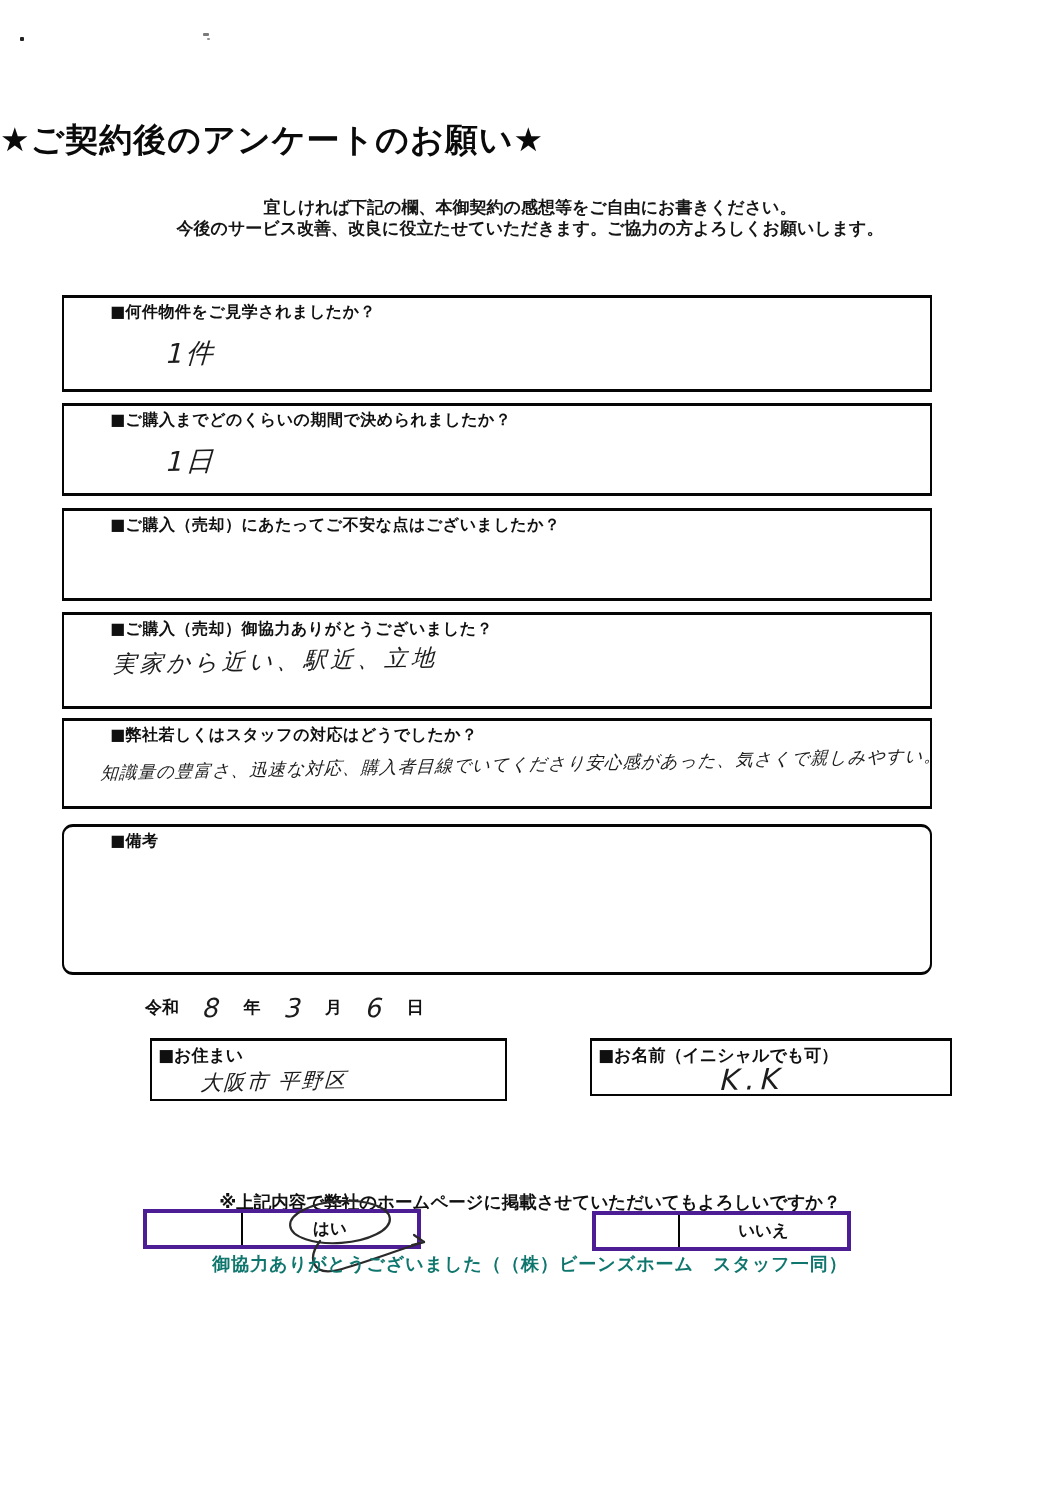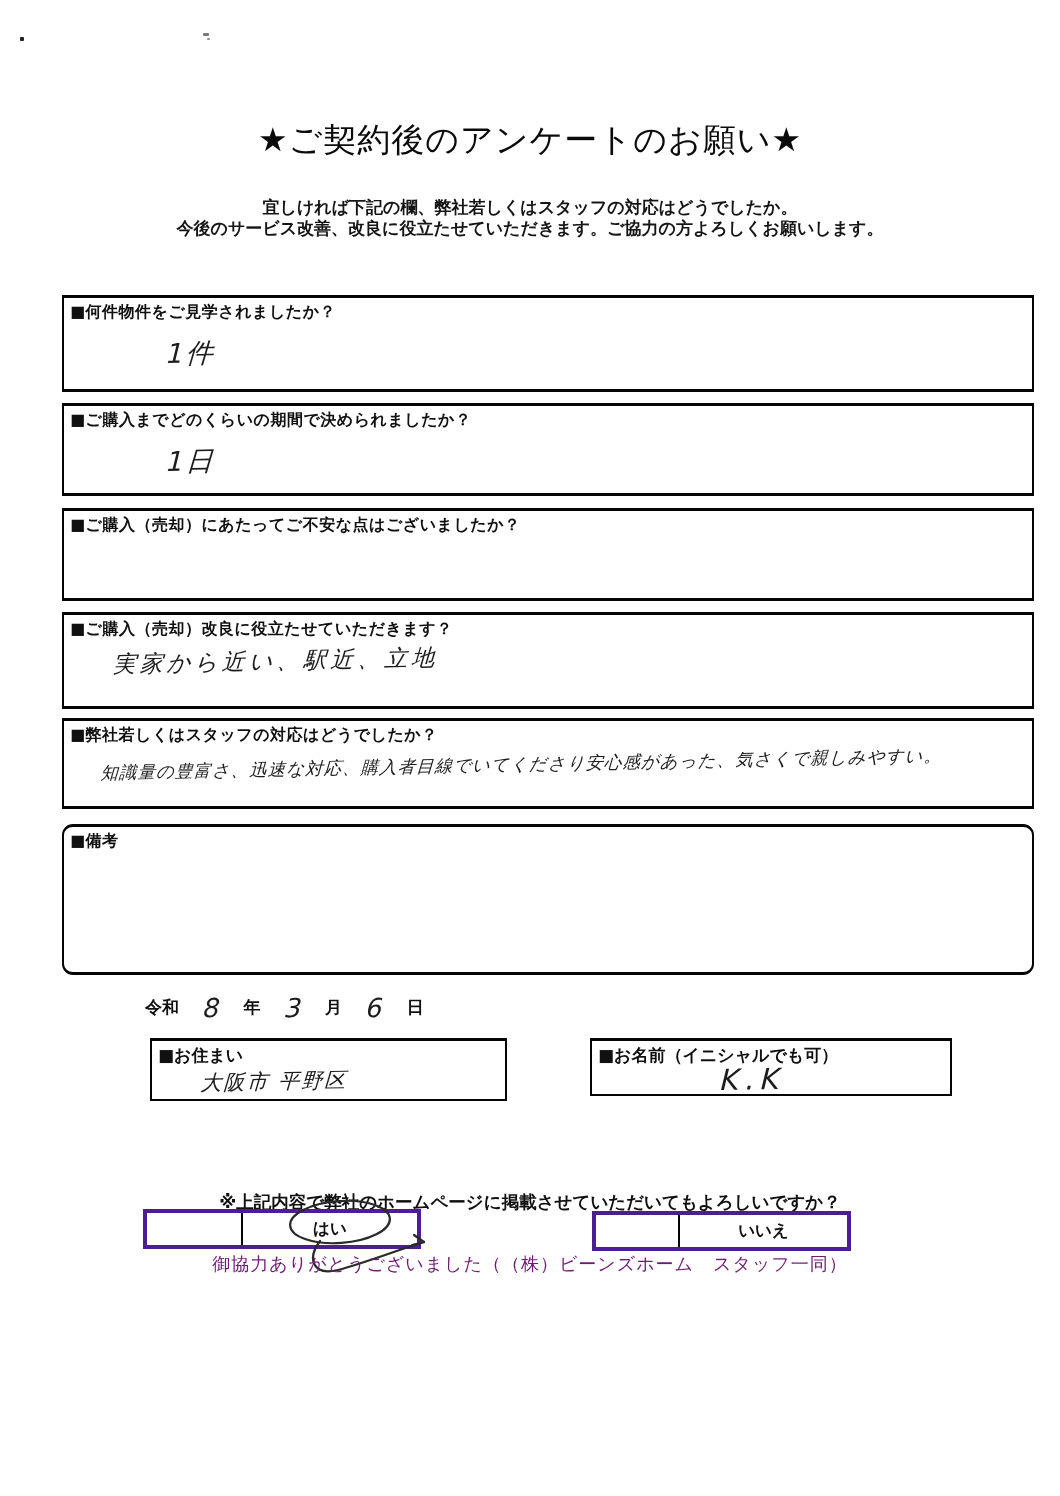--- a/index.html
+++ b/index.html
@@ -8,37 +8,37 @@
     width:1060px;height:1496px;
     background:#fff;
     margin:0 auto;
     font-family:"DejaVu Sans","Liberation Sans",sans-serif;
     color:#111;
     overflow:hidden;
   }
   
   .title{
     position:absolute;top:118px;left:0;width:100%;
-    text-align:center;
-    font-size:33px;font-weight:normal;letter-spacing:1px;
+    font-size:33px;font-weight:bold;letter-spacing:1px;
     color:#0a0a0a;
   }
   .intro{
     position:absolute;top:197px;left:0;width:100%;
     text-align:center;
     font-size:17px;font-weight:bold;line-height:21px;
     color:#151515;
   }
   
   .qbox{
-    position:absolute;left:62px;width:972px;
+    position:absolute;left:62px;width:870px;
     border:2px solid #050505;
     border-top-width:3px;border-bottom-width:3px;
     box-sizing:border-box;
     background:#fff;
+    padding-left:40px;
   }
   .q0{top:295px;height:97px;}
   .q1{top:403px;height:93px;}
   .q2{top:508px;height:93px;}
   .q3{top:612px;height:97px;}
   .q4{top:718px;height:91px;}
   .q5{top:824px;height:151px;border-radius:11px;}
   .qlabel{
     padding:4px 6px 0 6px;
     font-size:16px;font-weight:bold;color:#101010;
@@ -117,21 +117,21 @@
   .ct-no .ct-cell-empty{width:84px;}
   .ct-cell-label{
     flex:1;display:flex;align-items:center;justify-content:center;
     font-size:16.5px;font-weight:bold;color:#101010;
   }
   .yes-circle-svg{position:absolute;left:272px;top:1200px;overflow:visible;}
   
   .footer-line{
     position:absolute;top:1252px;left:0;width:100%;
     text-align:center;
-    font-size:18px;font-weight:normal;color:#701a75;letter-spacing:1px;
+    font-size:18px;font-weight:bold;color:#0f766e;letter-spacing:1px;
   }
   
   .speck{position:absolute;background:#222;border-radius:1px;}
   .sp1{left:20px;top:37px;width:4px;height:4px;}
   .sp2{left:203px;top:33px;width:6px;height:3px;opacity:.6;}
   .sp3{left:207px;top:38px;width:3px;height:2px;opacity:.5;}
   .sp4{left:662px;top:680px;width:3px;height:4px;opacity:.55;}
   .sp5{left:735px;top:742px;width:3px;height:3px;opacity:.5;}
   .sp6{left:900px;top:748px;width:4px;height:3px;opacity:.45;}
 </style>
@@ -142,40 +142,40 @@
 
   <div class="speck sp1"></div>
   <div class="speck sp2"></div>
   <div class="speck sp3"></div>
   <div class="speck sp4"></div>
   <div class="speck sp5"></div>
   <div class="speck sp6"></div>
 
   <div class="title">★ご契約後のアンケートのお願い★</div>
   <div class="intro">
-    <div>宜しければ下記の欄、弊社若しくはスタッフの対応はどうでしたか。</div>
+    <div>宜しければ下記の欄、本御契約の感想等をご自由にお書きください。</div>
     <div>今後のサービス改善、改良に役立たせていただきます。ご協力の方よろしくお願いします。</div>
   </div>
 
   <div class="qbox q0">
     <div class="qlabel">■何件物件をご見学されましたか？</div>
     <div class="answer hw a0">1件</div>
   </div>
 
   <div class="qbox q1">
     <div class="qlabel">■ご購入までどのくらいの期間で決められましたか？</div>
     <div class="answer hw a1">1日</div>
   </div>
 
   <div class="qbox q2">
     <div class="qlabel">■ご購入（売却）にあたってご不安な点はございましたか？</div>
   </div>
 
   <div class="qbox q3">
-    <div class="qlabel">■ご購入（売却）改良に役立たせていただきます？</div>
+    <div class="qlabel">■ご購入（売却）御協力ありがとうございました？</div>
     <div class="answer hw a3">実家から近い、駅近、立地</div>
   </div>
 
   <div class="qbox q4">
     <div class="qlabel">■弊社若しくはスタッフの対応はどうでしたか？</div>
     <div class="answer hw a4">知識量の豊富さ、迅速な対応、購入者目線でいてくださり安心感があった、気さくで親しみやすい。</div>
   </div>
 
   <div class="qbox q5">
     <div class="qlabel">■備考</div>

